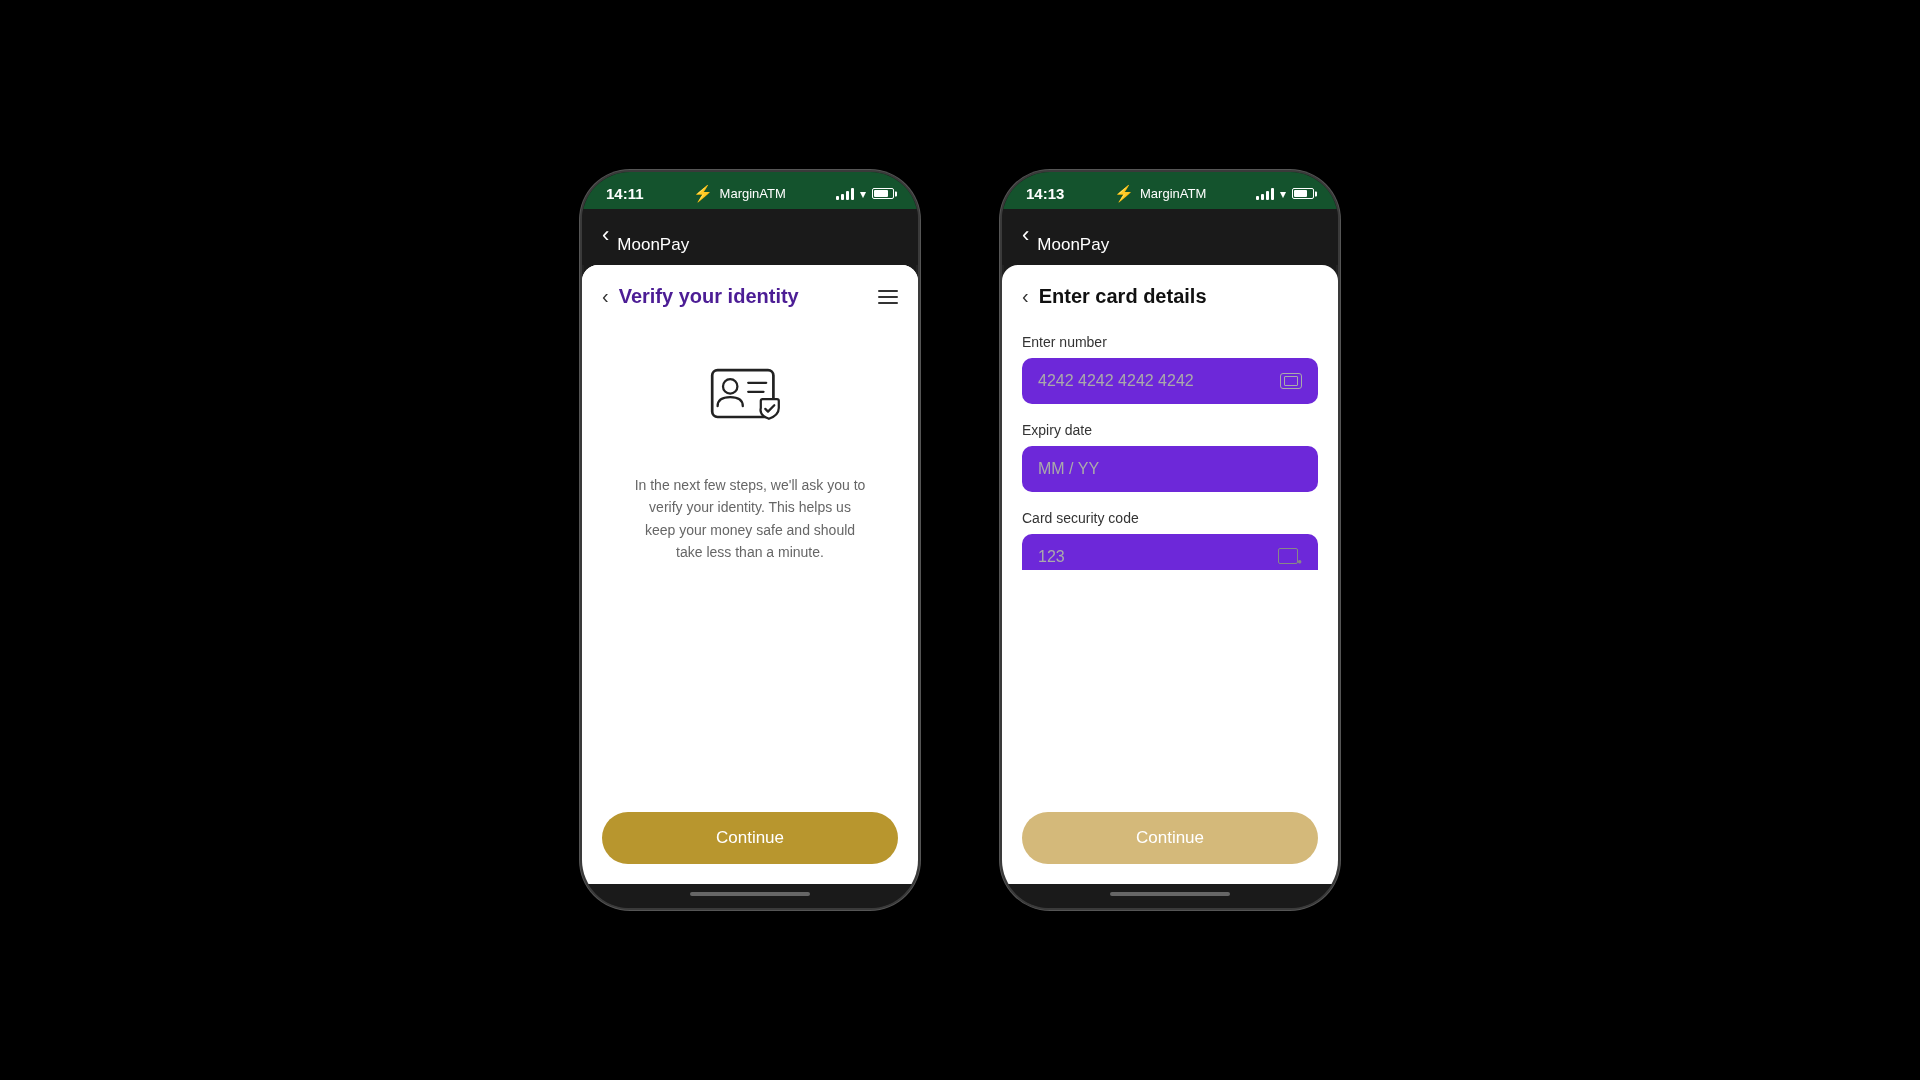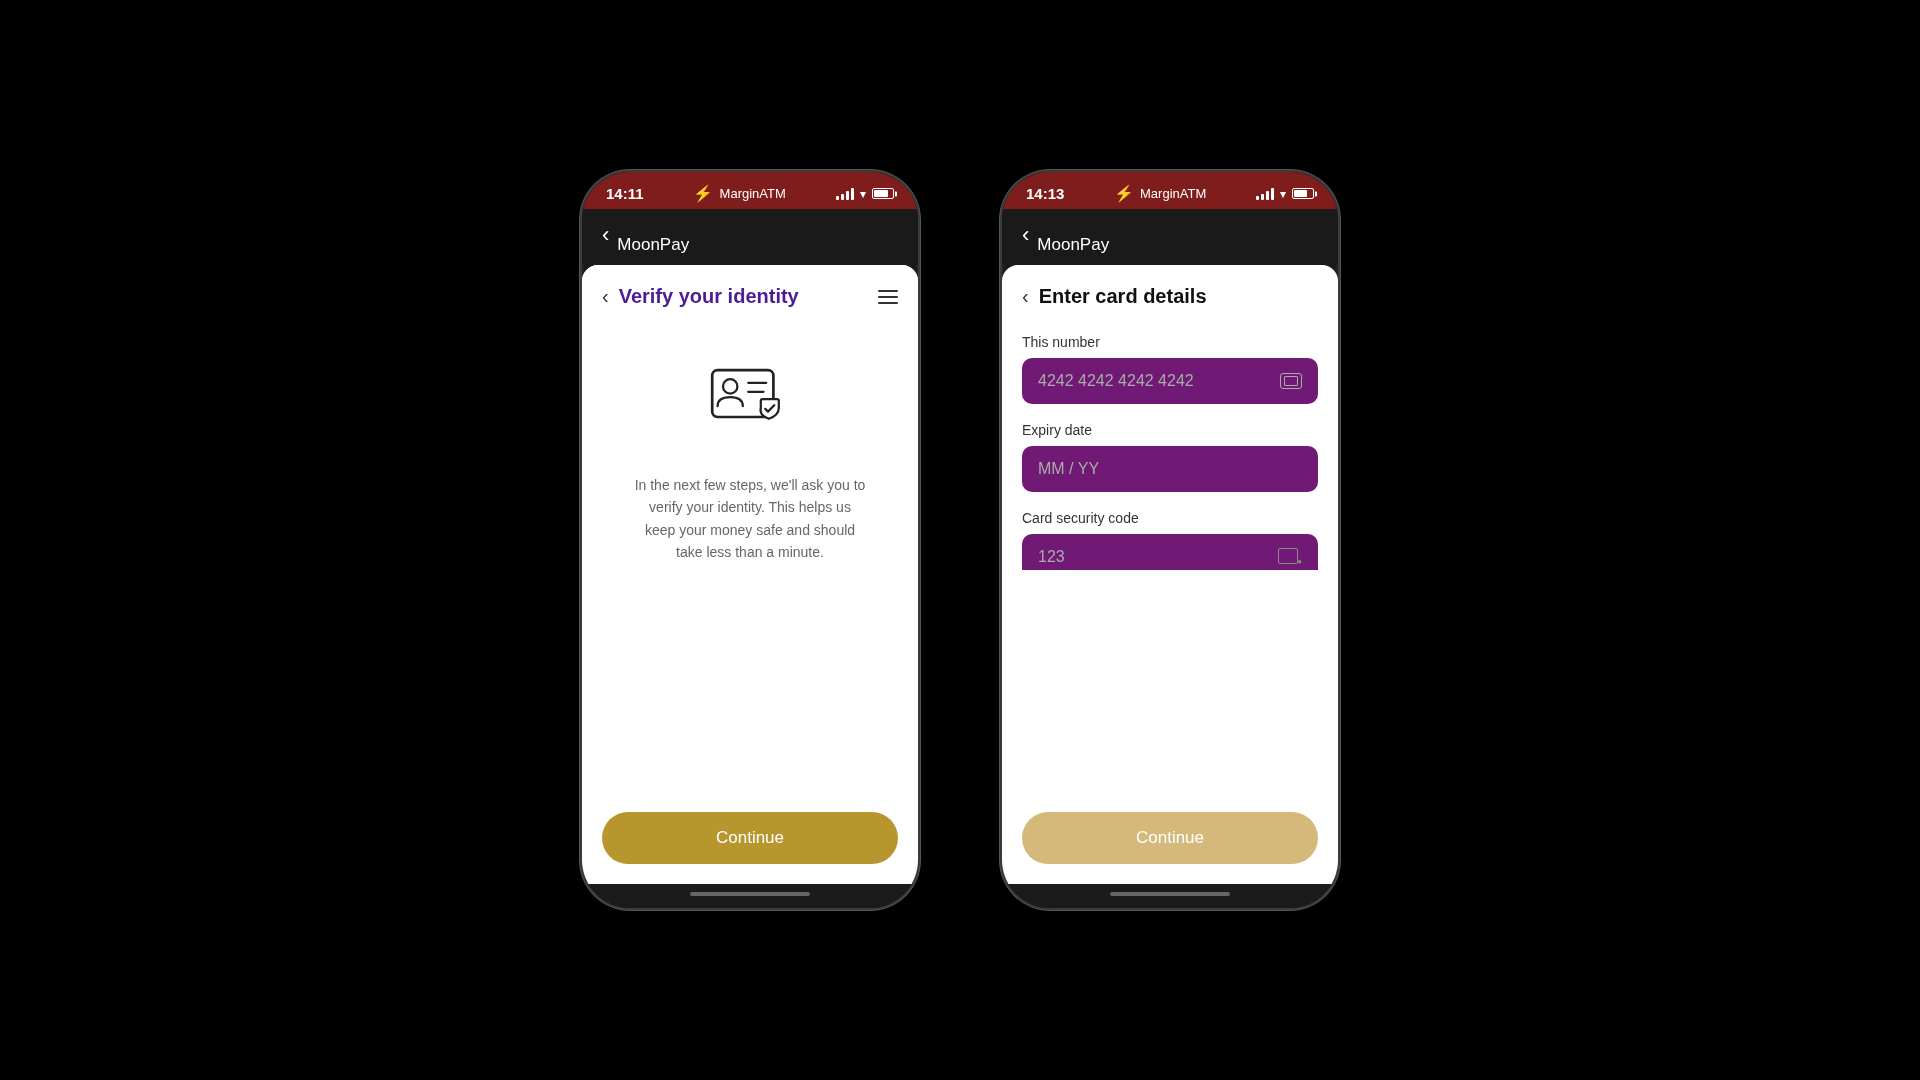--- a/index.html
+++ b/index.html
@@ -25,21 +25,21 @@
       border: 2px solid #3a3a3a;
       position: relative;
       display: flex;
       flex-direction: column;
       overflow: hidden;
       box-shadow: 0 0 0 1px #555, inset 0 0 0 2px #222;
     }
 
     
     .status-bar {
-      background: #7f1d1d;
+      background: #14532d;
       display: flex;
       align-items: center;
       justify-content: space-between;
       padding: 12px 24px 6px;
       flex-shrink: 0;
     }
 
     .status-time {
       color: #fff;
       font-size: 15px;
@@ -293,21 +293,21 @@
       font-size: 14px;
       color: #333;
       font-weight: 500;
       margin-bottom: 8px;
       display: block;
     }
 
     .input-row {
       display: flex;
       align-items: center;
-      background: #701a75;
+      background: #6d28d9;
       border-radius: 10px;
       padding: 14px 16px;
     }
 
     .input-text {
       flex: 1;
       font-size: 16px;
       color: #aaa;
     }
 
@@ -472,21 +472,21 @@
     <div class="screen-card">
 
       <div class="card-screen-header">
         <span class="card-back-btn">‹</span>
         <span class="card-screen-title">Enter card details</span>
       </div>
 
       <div class="card-form">
 
         <div class="form-group">
-          <label class="form-label">This number</label>
+          <label class="form-label">Enter number</label>
           <div class="input-row">
             <span class="input-text">4242 4242 4242 4242</span>
             <div class="card-chip"></div>
           </div>
         </div>
 
         <div class="form-group">
           <label class="form-label">Expiry date</label>
           <div class="input-row">
             <span class="input-text">MM / YY</span>

